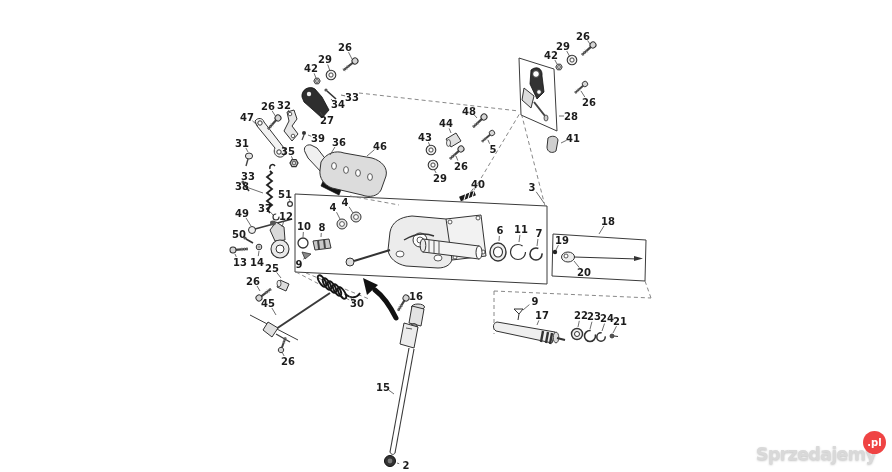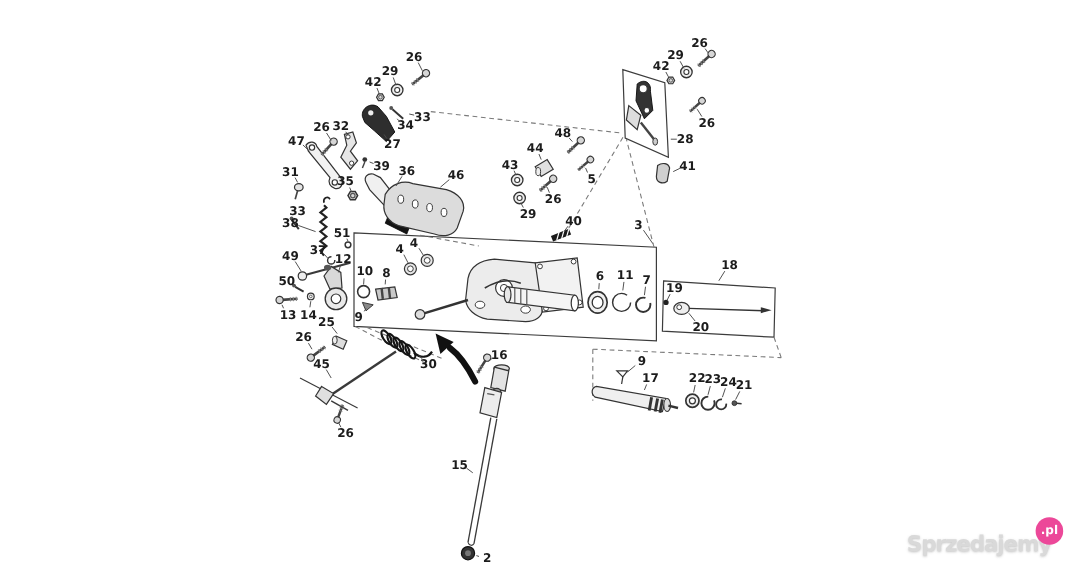--- a/index.html
+++ b/index.html
@@ -8,21 +8,21 @@
   svg{position:absolute;left:0;top:0;}
   .plabel{font:bold 10px "DejaVu Sans",sans-serif;fill:#1c1c1c;text-anchor:middle;}
   .leader{stroke:#4a4a4a;stroke-width:0.8;}
   .boxline{fill:none;stroke:#3c3c3c;stroke-width:1;}
   .dash{fill:none;stroke:#7a7a7a;stroke-width:0.9;stroke-dasharray:4 3;}
   .part{stroke:#333;stroke-width:1;}
   .watermark{position:absolute;right:16px;bottom:8px;}
   .wm-text{font-family:"DejaVu Sans",sans-serif;font-weight:bold;font-size:18px;
            letter-spacing:-1px;color:#d9d9d9;text-shadow:0 1px 2px rgba(90,90,90,0.35);}
   .wm-badge{position:absolute;top:-12px;right:-10px;width:23px;height:23px;border-radius:50%;
-            background:#ec4899;color:#ffffff;font-family:"DejaVu Sans",sans-serif;
+            background:#ef4444;color:#ffffff;font-family:"DejaVu Sans",sans-serif;
             font-weight:bold;font-size:10px;display:flex;align-items:center;justify-content:center;}
 </style>
 </head>
 <body>
 
 <div class="stage">
 
 <svg width="892" height="472" viewBox="0 0 892 472">
   <defs>
     <g id="bolt">

